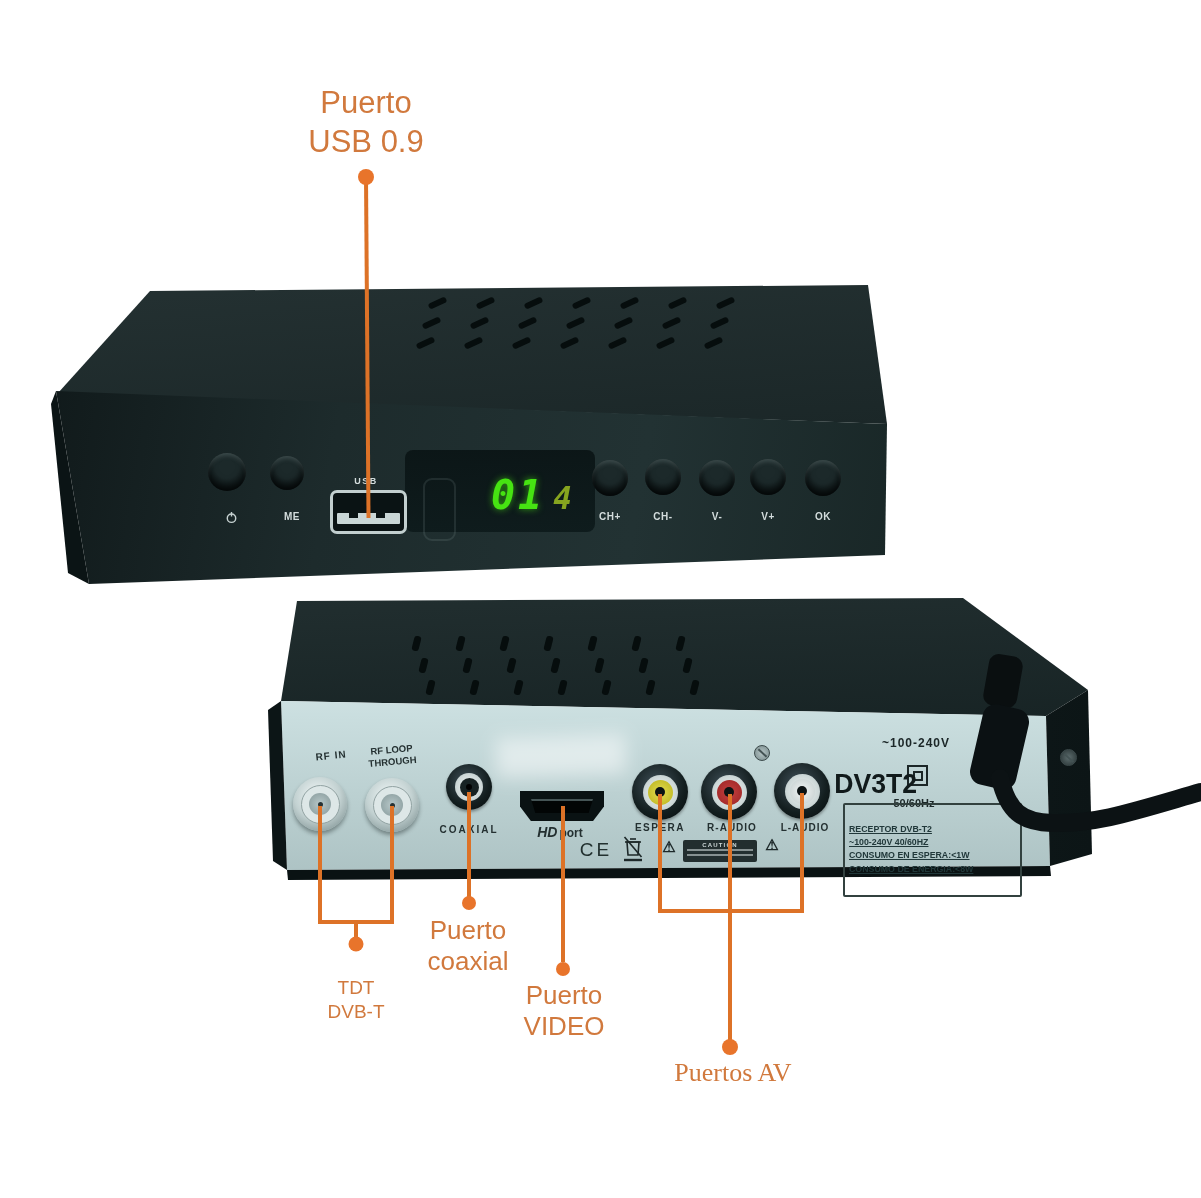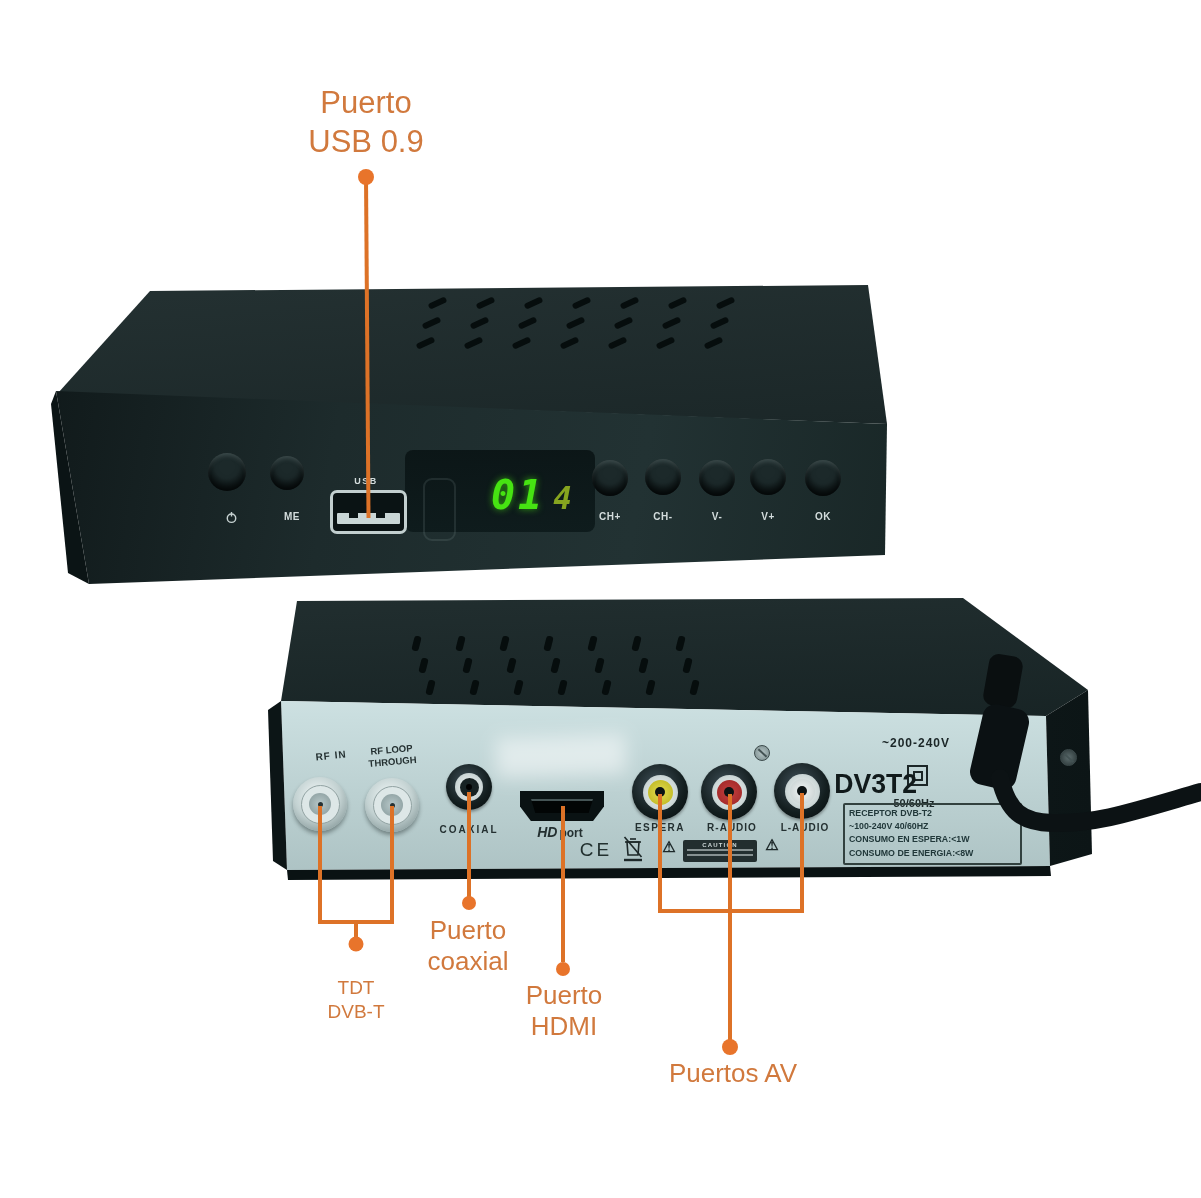--- a/index.html
+++ b/index.html
@@ -88,21 +88,21 @@
   .caution-strip{position:absolute;left:421px;top:242px;width:74px;height:22px;background:#222e2f;border-radius:2px;}
   .caution-word{color:#cdd7d7;font-size:6px;font-weight:bold;letter-spacing:1.2px;text-align:center;padding-top:2px;}
   .caution-lines{height:9px;margin:1px 4px 0;
       background:repeating-linear-gradient(180deg,rgba(215,225,225,.55) 0 2px,transparent 2px 4.5px);}
 
   .class2{position:absolute;left:645px;top:167px;width:17px;height:17px;border:2.5px solid #1b2627;
           display:flex;align-items:center;justify-content:center;}
   .class2>div{width:6px;height:6px;border:2px solid #1b2627;}
 
   #spec-box{position:absolute;left:581px;top:205px;width:167px;height:54px;border:2px solid #32413f;
-            border-radius:2px;padding:2px 4px;color:#21383a;font-size:8.8px;font-weight:bold;line-height:1.5;}
+            border-radius:2px;padding:18px 4px;color:#21383a;font-size:8.8px;font-weight:bold;line-height:1.5;text-decoration:underline;}
   #dvb-logo{position:absolute;left:570px;top:170px;font-size:28px;font-weight:800;color:#111a1b;
             letter-spacing:0px;transform:scaleX(.95);}
 
   
   .co{position:absolute;transform:translateX(-50%);text-align:center;color:#d1793d;line-height:1.18;}
   .co span{display:block;}
   .co-lg{font-size:26px;}
   #co-usb{font-size:31px;line-height:1.25;}
   #co-tdt{font-size:19px;line-height:1.25;}
 
@@ -283,21 +283,21 @@
       <div></div>
     </div>
 
   <div class="plabel" style="left:398px;top:240px;width:18px;font-size:15px;color:#1d2829;">⚠</div>
   <div class="caution-strip">
     <div class="caution-word">CAUTION</div>
     <div class="caution-lines"></div>
   </div>
   <div class="plabel" style="left:501px;top:238px;width:18px;font-size:15px;color:#1d2829;">⚠</div>
 
-  <div class="plabel" style="left:604px;top:138px;width:100px;font-size:12px;letter-spacing:1px;color:#1b2627;">~200-240V</div>
+  <div class="plabel" style="left:604px;top:138px;width:100px;font-size:12px;letter-spacing:1px;color:#1b2627;">~100-240V</div>
   <div class="plabel" style="left:602px;top:152px;width:100px;font-size:11px;color:#1b2627;margin-top:47px;">50/60Hz</div>
   <div class="class2">
       <div></div>
     </div>
   <div id="dvb-logo">DV3T2</div>
   <div id="spec-box">
     <div>RECEPTOR DVB-T2</div>
     <div>~100-240V 40/60HZ</div>
     <div>CONSUMO EN ESPERA:&lt;1W</div>
     <div>CONSUMO DE ENERGIA:&lt;8W</div>
@@ -338,17 +338,17 @@
 <div class="co" id="co-tdt" style="left:356px;top:976px;">
   <span>TDT</span>
   <span>DVB-T</span>
 </div>
 <div class="co co-lg" style="left:468px;top:915px;">
   <span>Puerto</span>
   <span>coaxial</span>
 </div>
 <div class="co co-lg" style="left:564px;top:980px;">
   <span>Puerto</span>
-  <span>HDMI</span>
-</div>
-<div class="co co-lg" style="left:733px;top:1058px;">
+  <span>VIDEO</span>
+</div>
+<div class="co co-lg" style="left:733px;top:1058px;font-family:Liberation Serif, serif;">
   <span>Puertos AV</span>
 </div>
 
 </body></html>

